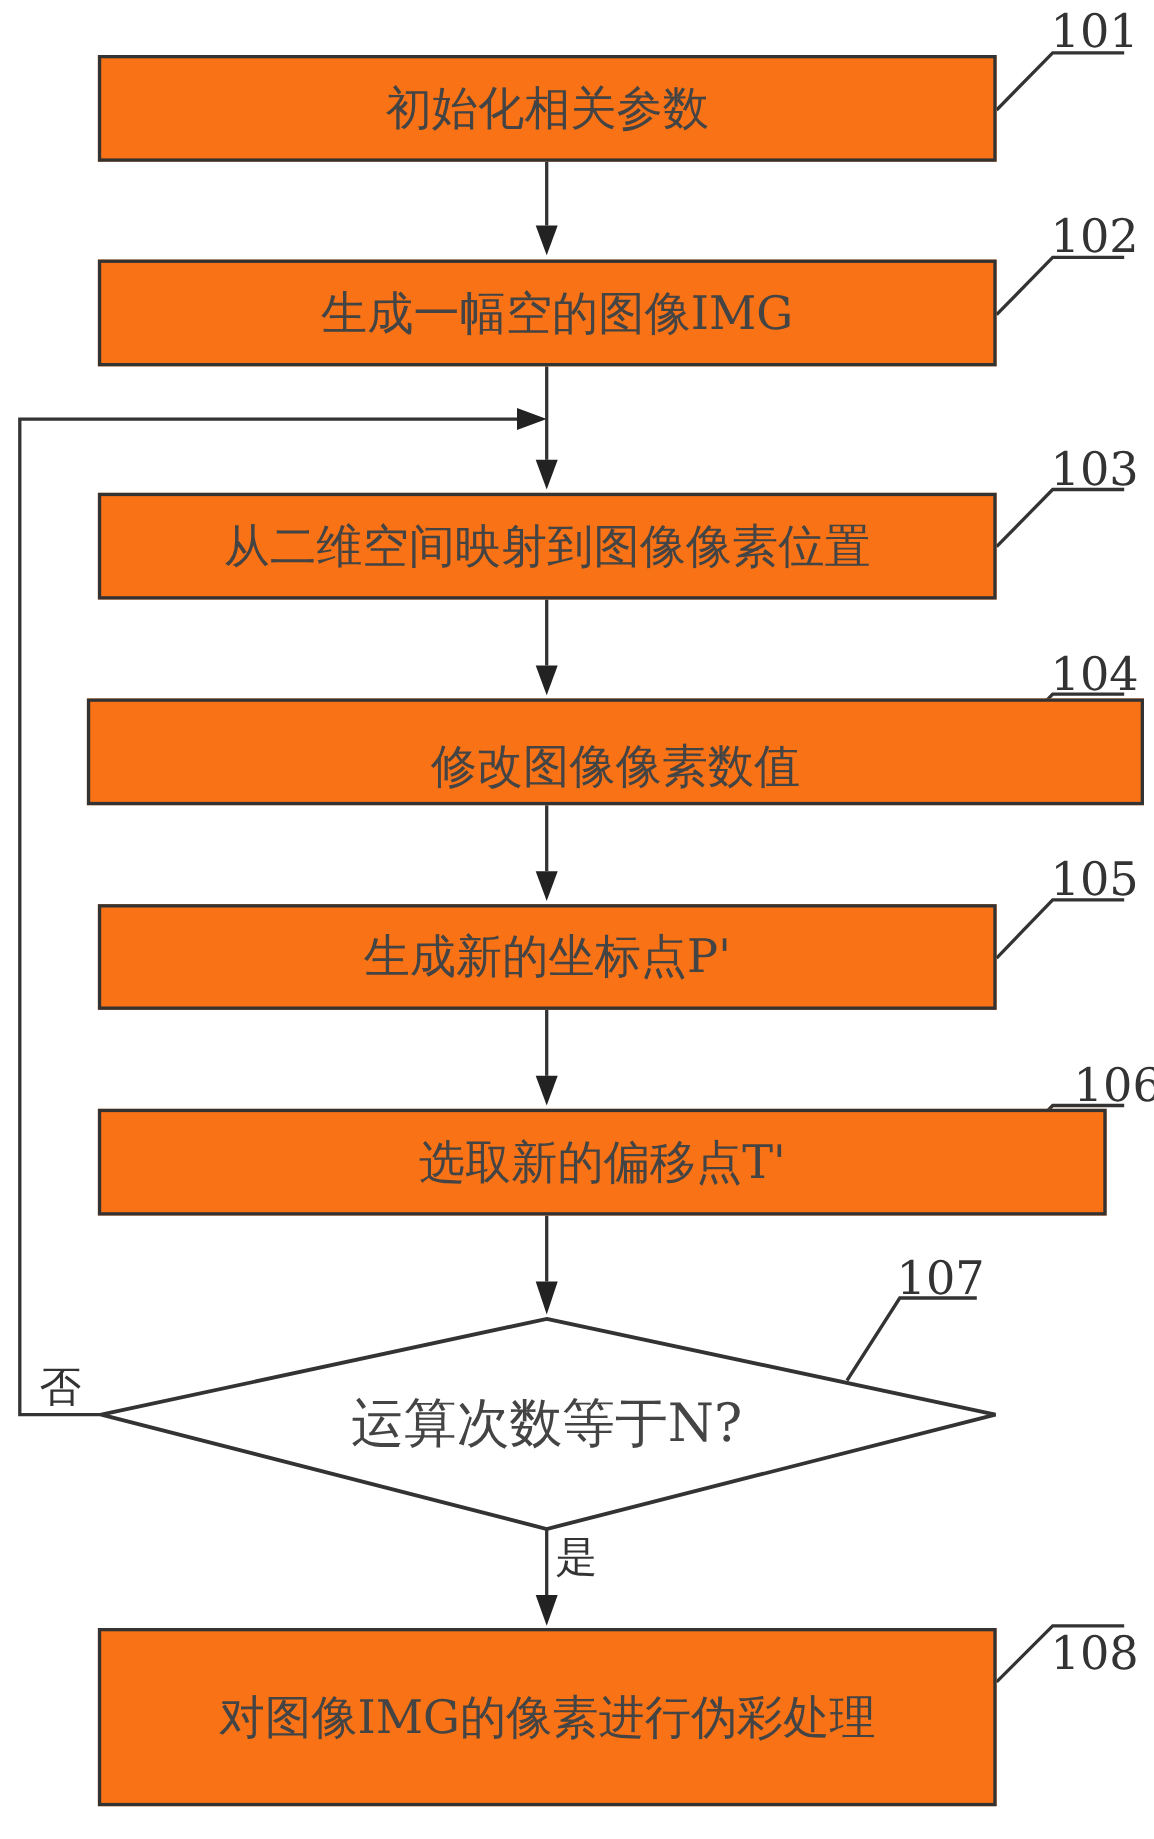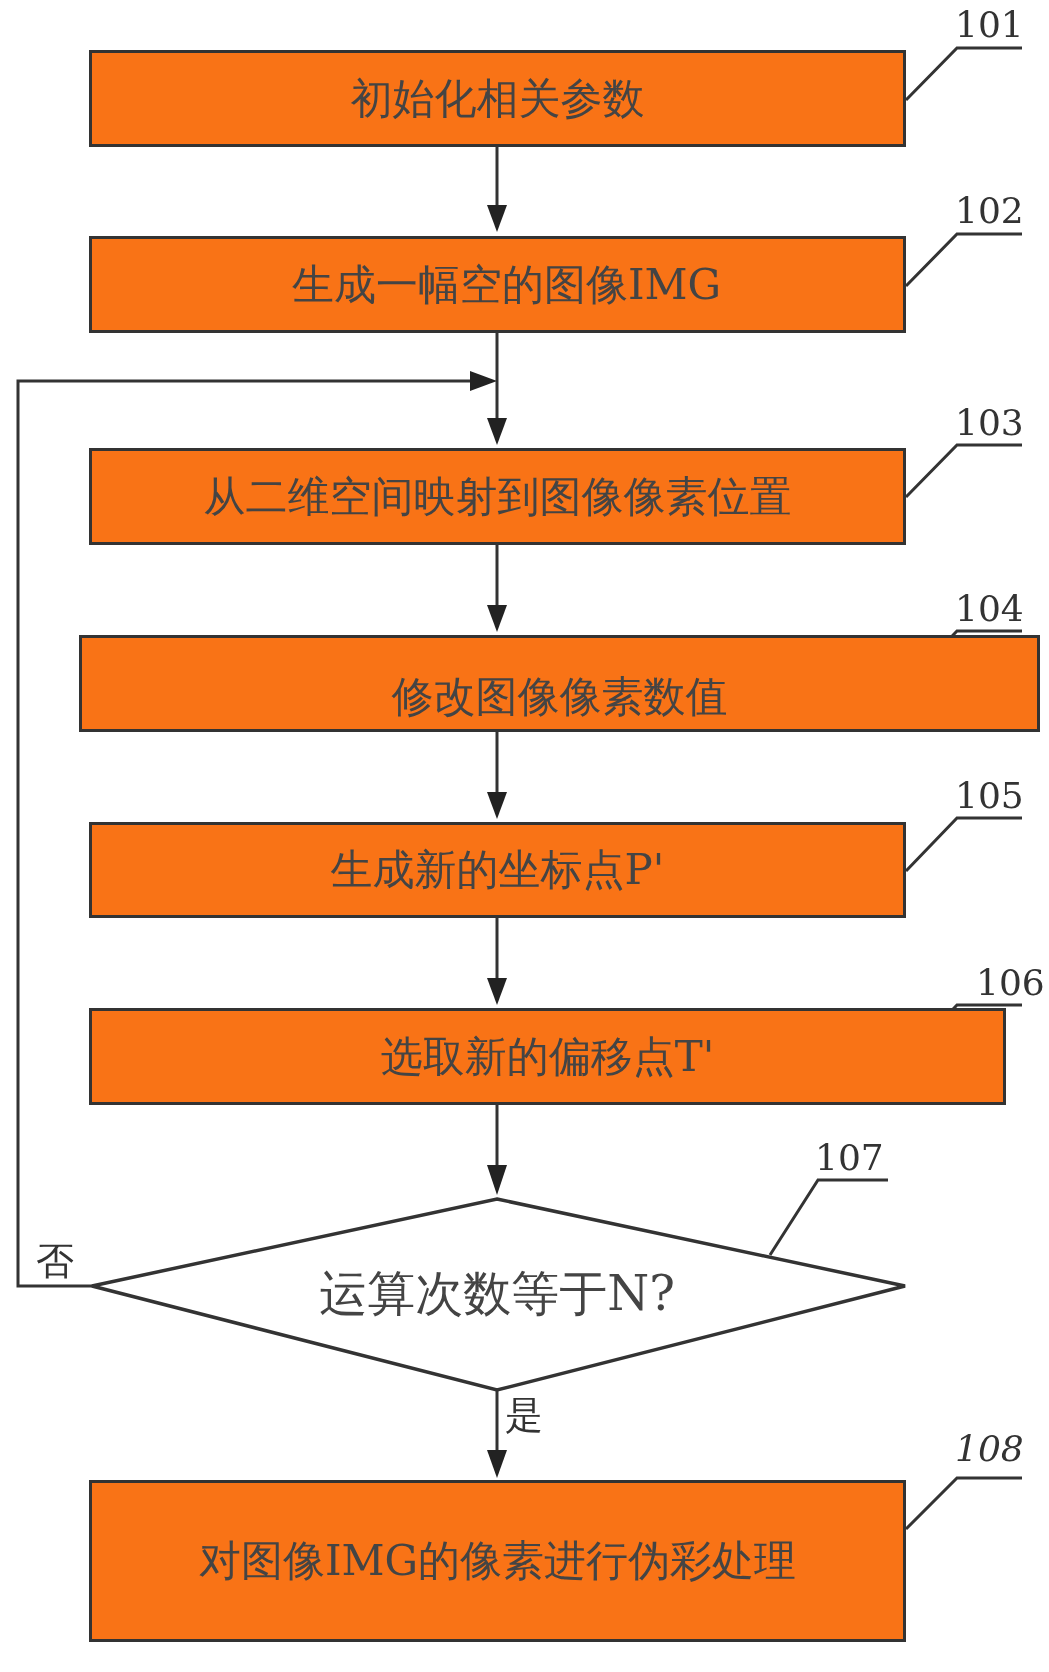--- a/index.html
+++ b/index.html
@@ -2,21 +2,21 @@
 <html><head>
 <meta charset="utf-8">
 <style>
   html, body { margin: 0; padding: 0; background: #ffffff; }
   body { width: 1049px; height: 1672px; position: relative; overflow: hidden;
          font-family: "DejaVu Serif", "Liberation Serif", serif; color: #333; }
   svg { position: absolute; left: 0; top: 0; }
   .box { position: absolute; border: 3px solid #333; box-sizing: border-box; background: #f97316;
          display: flex; align-items: center; justify-content: center; text-align: center;
          font-size: 42px; line-height: 64px; color: #444; }
-  .ref { position: absolute; font-size: 36px; color: #333; }
+  .ref { position: absolute; font-size: 42px; color: #333; }
   .lbl { position: absolute; font-size: 38px; color: #333; }
   .dtext { position: absolute; font-size: 48px; color: #444; text-align: center; width: 600px; }
 </style>
 </head>
 <body>
 
 <svg width="1049" height="1672" viewBox="0 0 1049 1672">
   <defs>
     <marker id="ah" markerWidth="10" markerHeight="12" refX="9" refY="6" orient="auto" markerUnits="userSpaceOnUse">
       <path d="M0,0 L10,6 L0,12 z" fill="#222"></path>
@@ -83,16 +83,16 @@
 
 <div class="dtext" style="left:197px;top:1262px;">运算次数等于N?</div>
 
 <div class="ref" style="left:955px;top:4px;">101</div>
 <div class="ref" style="left:955px;top:190px;">102</div>
 <div class="ref" style="left:955px;top:402px;text-align:right;">103</div>
 <div class="ref" style="left:955px;top:588px;">104</div>
 <div class="ref" style="left:955px;top:775px;">105</div>
 <div class="ref" style="left:976px;top:962px;">106</div>
 <div class="ref" style="left:815px;top:1137px;">107</div>
-<div class="ref" style="left:955px;top:1428px;font-style:italic;">108</div>
+<div class="ref" style="left:955px;top:1478px;">108</div>
 
 <div class="lbl" style="left:36px;top:1236px;">否</div>
 <div class="lbl" style="left:505px;top:1390px;">是</div>
 
 </body></html>

